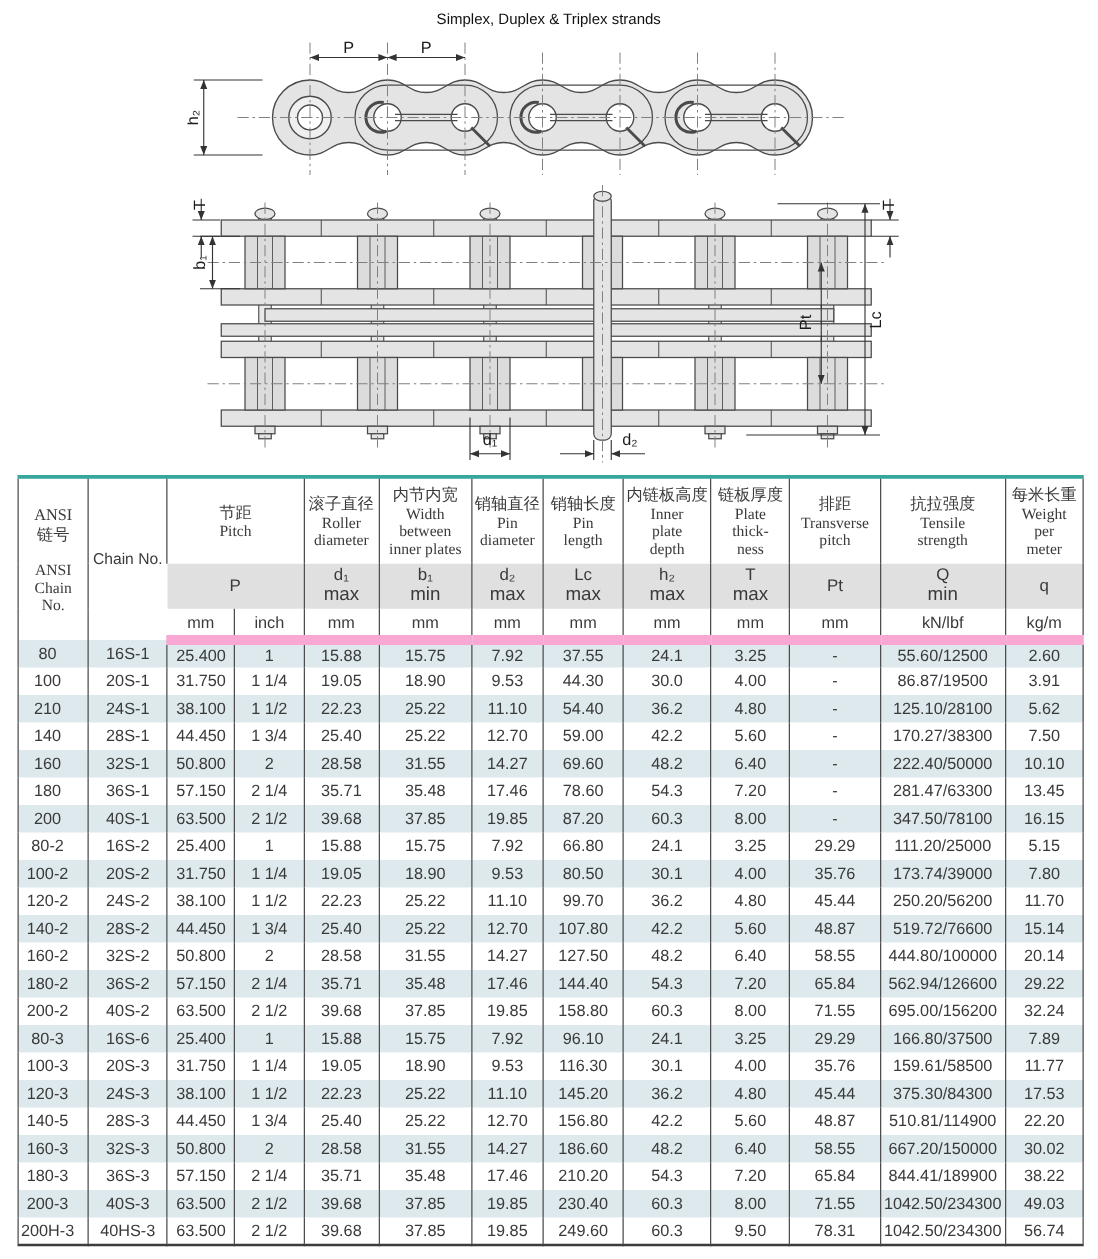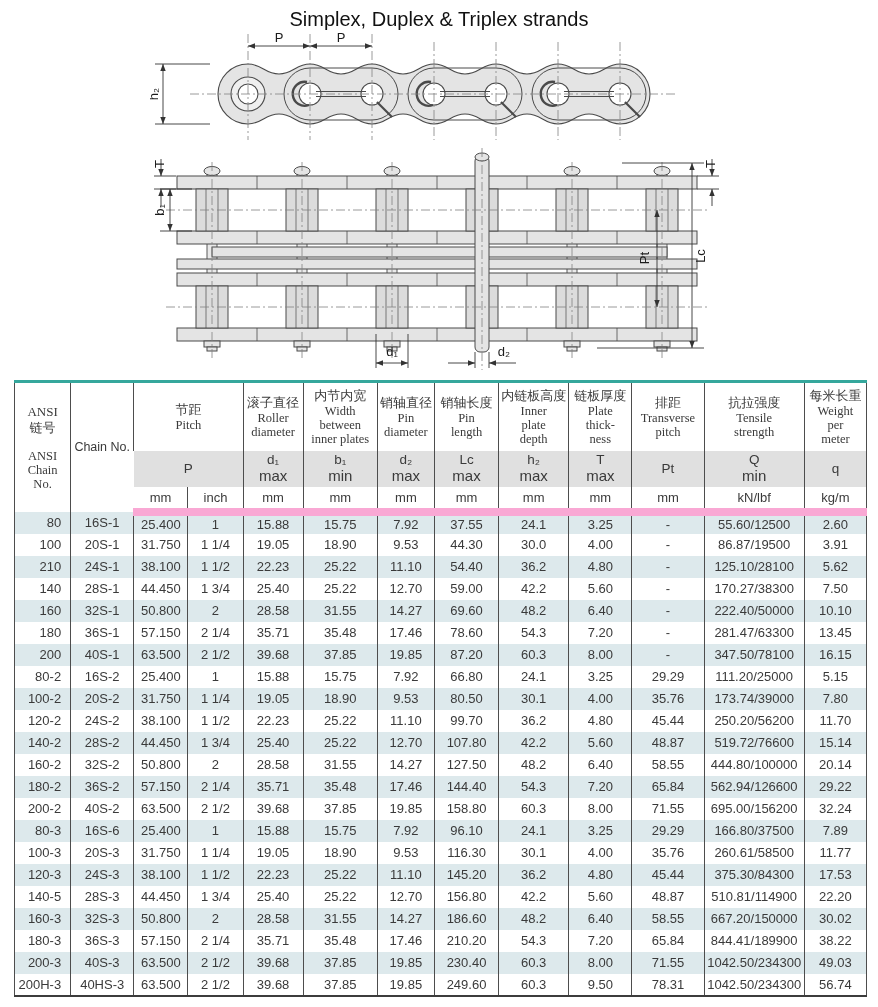--- a/index.html
+++ b/index.html
@@ -3,21 +3,21 @@
 <meta charset="utf-8">
 <style>
   * { box-sizing: border-box; }
   html,body { margin:0; padding:0; background:#fff; }
   body {
     width:878px; height:1007px; overflow:hidden;
     font-family:"Liberation Sans","DejaVu Sans",sans-serif;
     color:#333;
   }
   .title {
-    text-align:center; font-size:20px; font-weight:500; color:#111;
+    text-align:center; font-size:12px; font-weight:500; color:#111;
     padding-top:8px; height:28px;
   }
   .figure { position:relative; width:878px; height:352px; }
   .plan-svg  { position:absolute; left:150px; top:4px; }
   .side-svg  { position:absolute; left:152px; top:118px; }
 
   table.spec {
     border-collapse:collapse; table-layout:fixed;
     margin-left:14px; width:853px;
     font-size:13px; color:#3a3a3a;
@@ -31,21 +31,21 @@
   thead tr.h-unit td { height:25px; border-bottom:8px solid #f9a8d4; }
   .zh { font-size:13px; line-height:1.25; }
   .en { font-size:12.5px; line-height:1.12; }
   .pre { white-space:pre-line;font-family:Liberation Serif, serif; }
   .sym { font-size:13.5px; line-height:1.15; }
   .qual { font-size:15px; line-height:1.1; }
   .qual:empty { display:none; }
   .ansi-zh { margin-bottom:12px; }
   tbody td { height:22px; }
   tbody tr.alt { background:#DDE9EC; }
-  tbody td.c0 { text-align:right; padding-right:9px; }
+  tbody td.c0 { text-align:center; padding-right:9px; }
 </style>
 </head>
 <body>
 
 <div class="title">Simplex, Duplex &amp; Triplex strands</div>
 
 <div class="figure">
 
   <svg class="plan-svg" width="530" height="112" viewBox="0 0 530 112">
     <defs>
@@ -647,21 +647,21 @@
         <td class="c1">20S-3</td>
         <td class="c2">31.750</td>
         <td class="c3">1 1/4</td>
         <td class="c4">19.05</td>
         <td class="c5">18.90</td>
         <td class="c6">9.53</td>
         <td class="c7">116.30</td>
         <td class="c8">30.1</td>
         <td class="c9">4.00</td>
         <td class="c10">35.76</td>
-        <td class="c11">260.61/58500</td>
+        <td class="c11">159.61/58500</td>
         <td class="c12">11.77</td>
       </tr>
       <tr class="alt">
         <td class="c0">120-3</td>
         <td class="c1">24S-3</td>
         <td class="c2">38.100</td>
         <td class="c3">1 1/2</td>
         <td class="c4">22.23</td>
         <td class="c5">25.22</td>
         <td class="c6">11.10</td>

